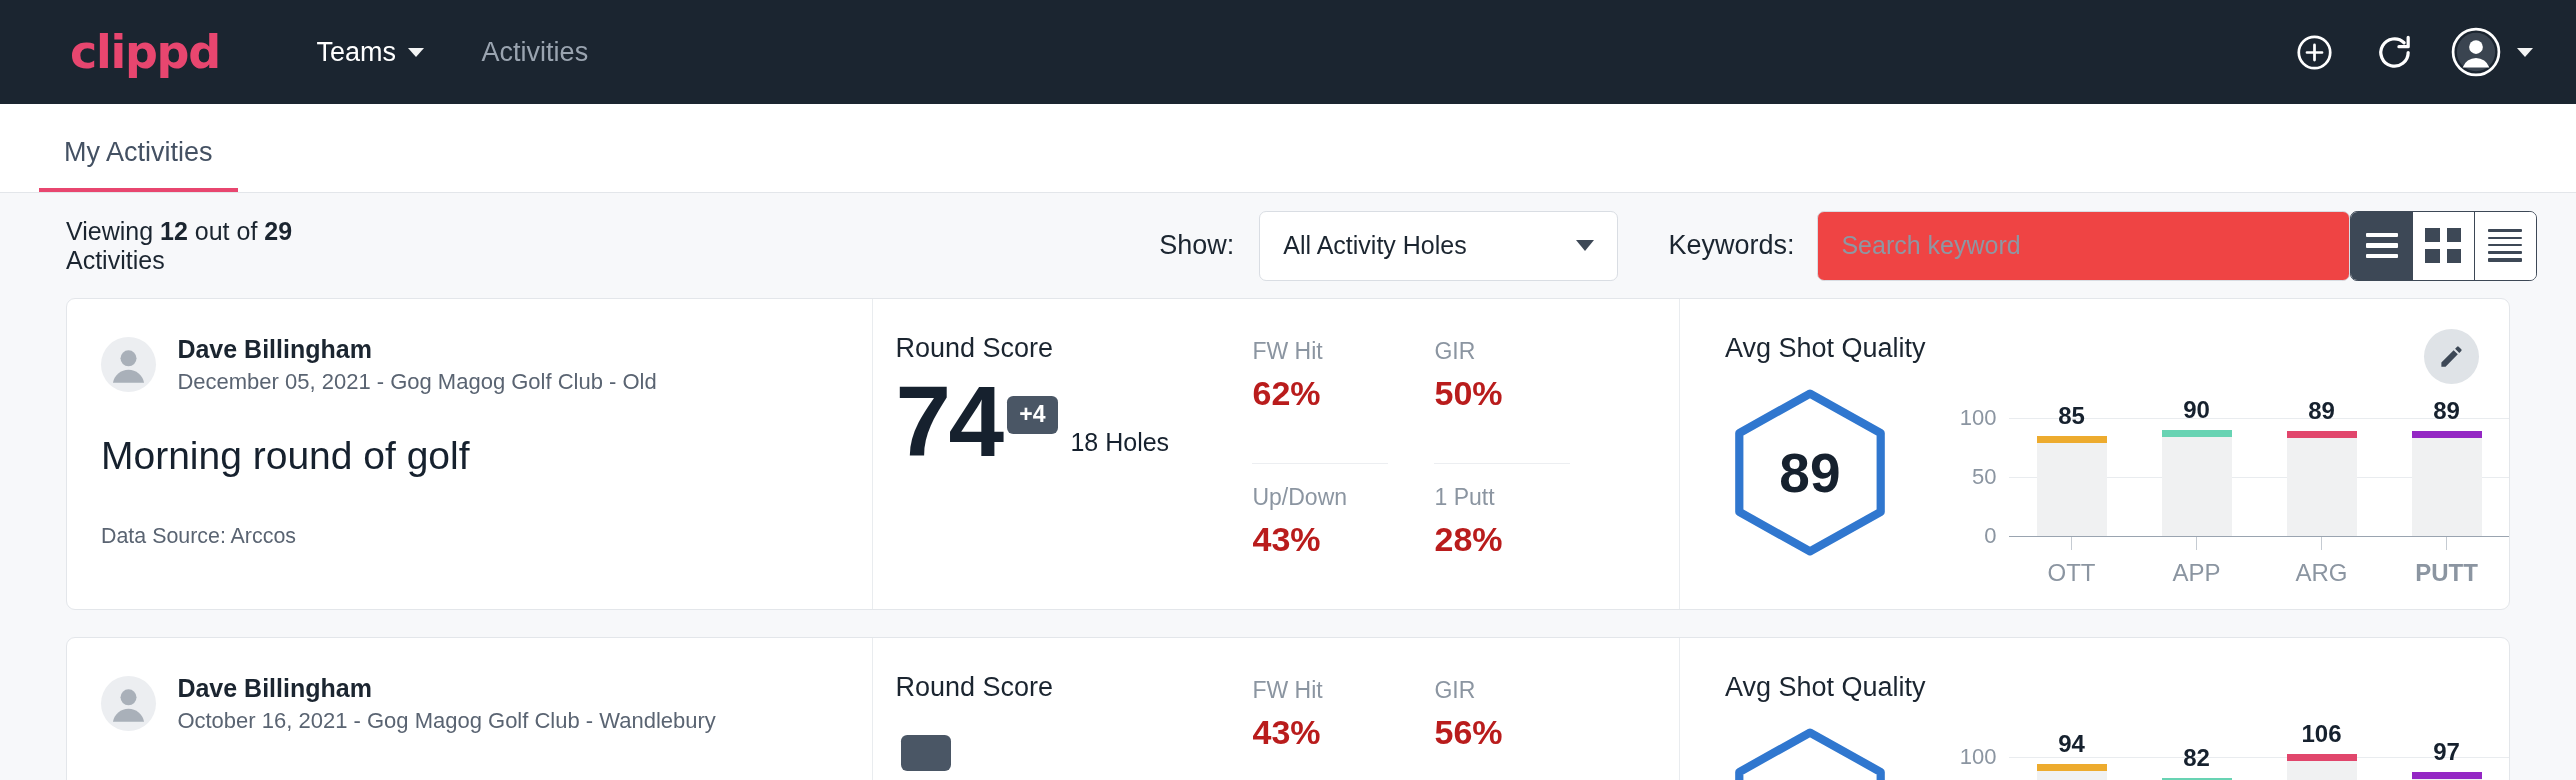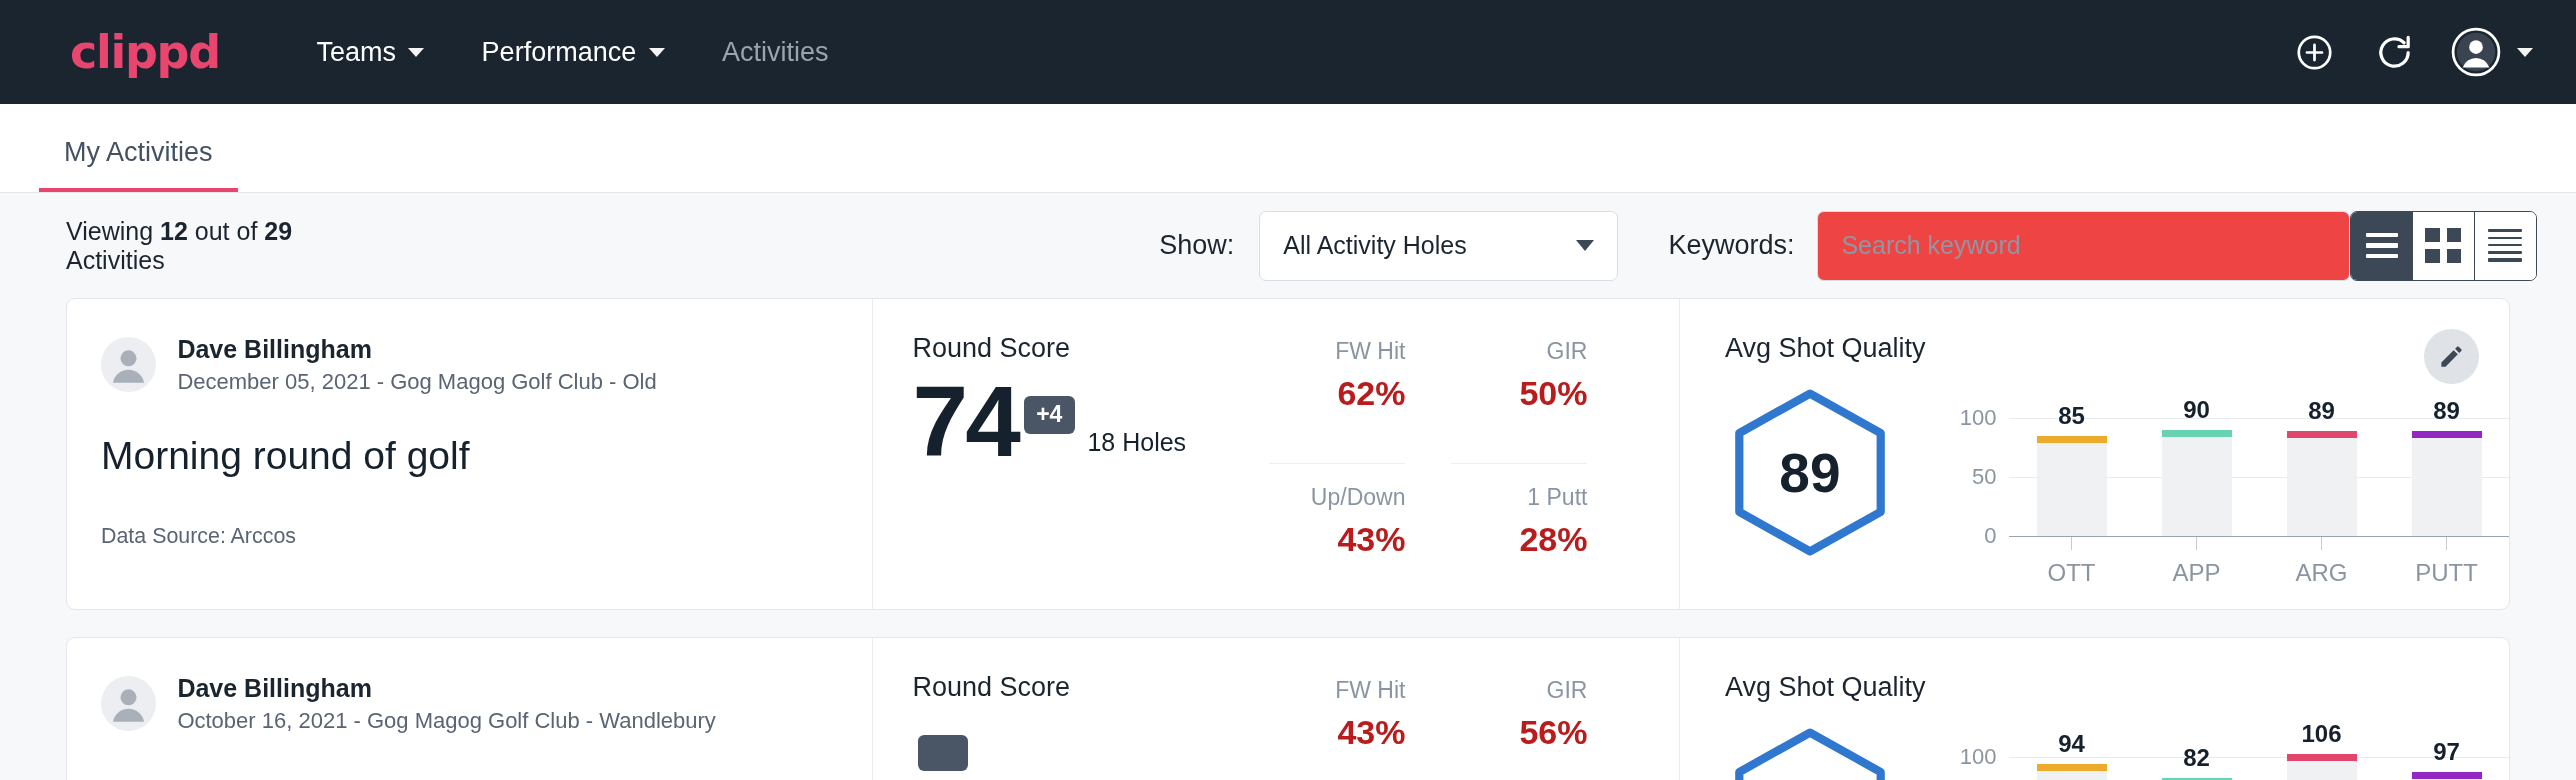--- a/index.html
+++ b/index.html
@@ -160,21 +160,21 @@
   .who-name { font-size: 25px; font-weight: 700; color: #1b2530; line-height: 1.3; }
   .who-sub { font-size: 22px; color: #5a6472; line-height: 1.35; margin-top: 1.8px; }
   .card-title {
     font-size: 39px; font-weight: 400; color: #16212e;
     margin-top: 37px;
   }
   .data-src { font-size: 21.4px; color: #5a6472; margin-top: 46px; }
 
   .card-mid {
     width: 808px;
-    padding: 34px 36px 0 39px;
+    padding: 34px 36px 0 22px;
     border-right: 0.9px solid #e9ecef;
     display: flex;
   }
   .rs-block { width: 357px; }
   .sec-label { font-size: 27px; color: #1b2530; }
   .score-row { display: flex; align-items: flex-end; margin-top: 16px; }
   .score-num {
     font-size: 100px; font-weight: 700; color: #16212e;
     line-height: .82; letter-spacing: -2.7px;
   }
@@ -187,21 +187,21 @@
     margin-left: 5.4px;
     margin-top: 16px;
   }
   .holes { font-size: 25px; color: #16212e; margin-left: 12.5px; padding-bottom: 5.4px; }
   .stats {
     display: grid;
     grid-template-columns: 136px 136px;
     column-gap: 46px;
     margin-top: 5.4px;
   }
-  .stat { padding-bottom: 9px; text-align: right; }
+  .stat { padding-bottom: 9px; }
   .stat.bordered { border-bottom: 1.8px solid #eceef1; margin-bottom: 19.6px; }
   .stat-label { font-size: 23px; color: #8b95a1; }
   .stat-val { font-size: 34px; font-weight: 700; color: #b91c1c; margin-top: 9px; }
 
   .card-right {
     flex: 1;
     padding: 34px 0 0 45px;
     display: flex;
     flex-direction: column;
   }
@@ -257,24 +257,20 @@
 </style>
 </head>
 <body>
 
 <div class="navbar">
   <div class="logo">clippd</div>
 
   <div class="nav-links">
     <div class="nav-link">
       <span>Teams</span>
-      <span class="chev"></span>
-    </div>
-    <div class="nav-link">
-      <span>Performance</span>
       <span class="chev"></span>
     </div>
     <div class="nav-link dim">
       <span>Activities</span>
     </div>
   </div>
 
   <div class="nav-right">
     <div class="icon-btn">
       <svg width="41" height="41" viewBox="0 0 24 24" fill="none" stroke="#ffffff" stroke-width="1.6">
@@ -449,21 +445,21 @@
                   <span class="blabel">OTT</span>
                 </div>
                 <div style="width: 125px; display: flex; flex-direction: column; align-items: center;">
                   <i class="tick"></i>
                   <span class="blabel">APP</span>
                 </div>
                 <div style="width: 125px; display: flex; flex-direction: column; align-items: center;">
                   <i class="tick"></i>
                   <span class="blabel">ARG</span>
                 </div>
-                <div style="width: 125px; display: flex; flex-direction: column; align-items: center;">
+                <div style="width: 125px; display: flex; flex-direction: column; align-items: center; font-weight: bold;">
                   <i class="tick"></i>
                   <span class="blabel">PUTT</span>
                 </div>
               </div>
           </div>
         </div>
       </div>
 
       <div class="editbtn">
         <svg width="27" height="27" viewBox="0 0 24 24" fill="#3d4856">

